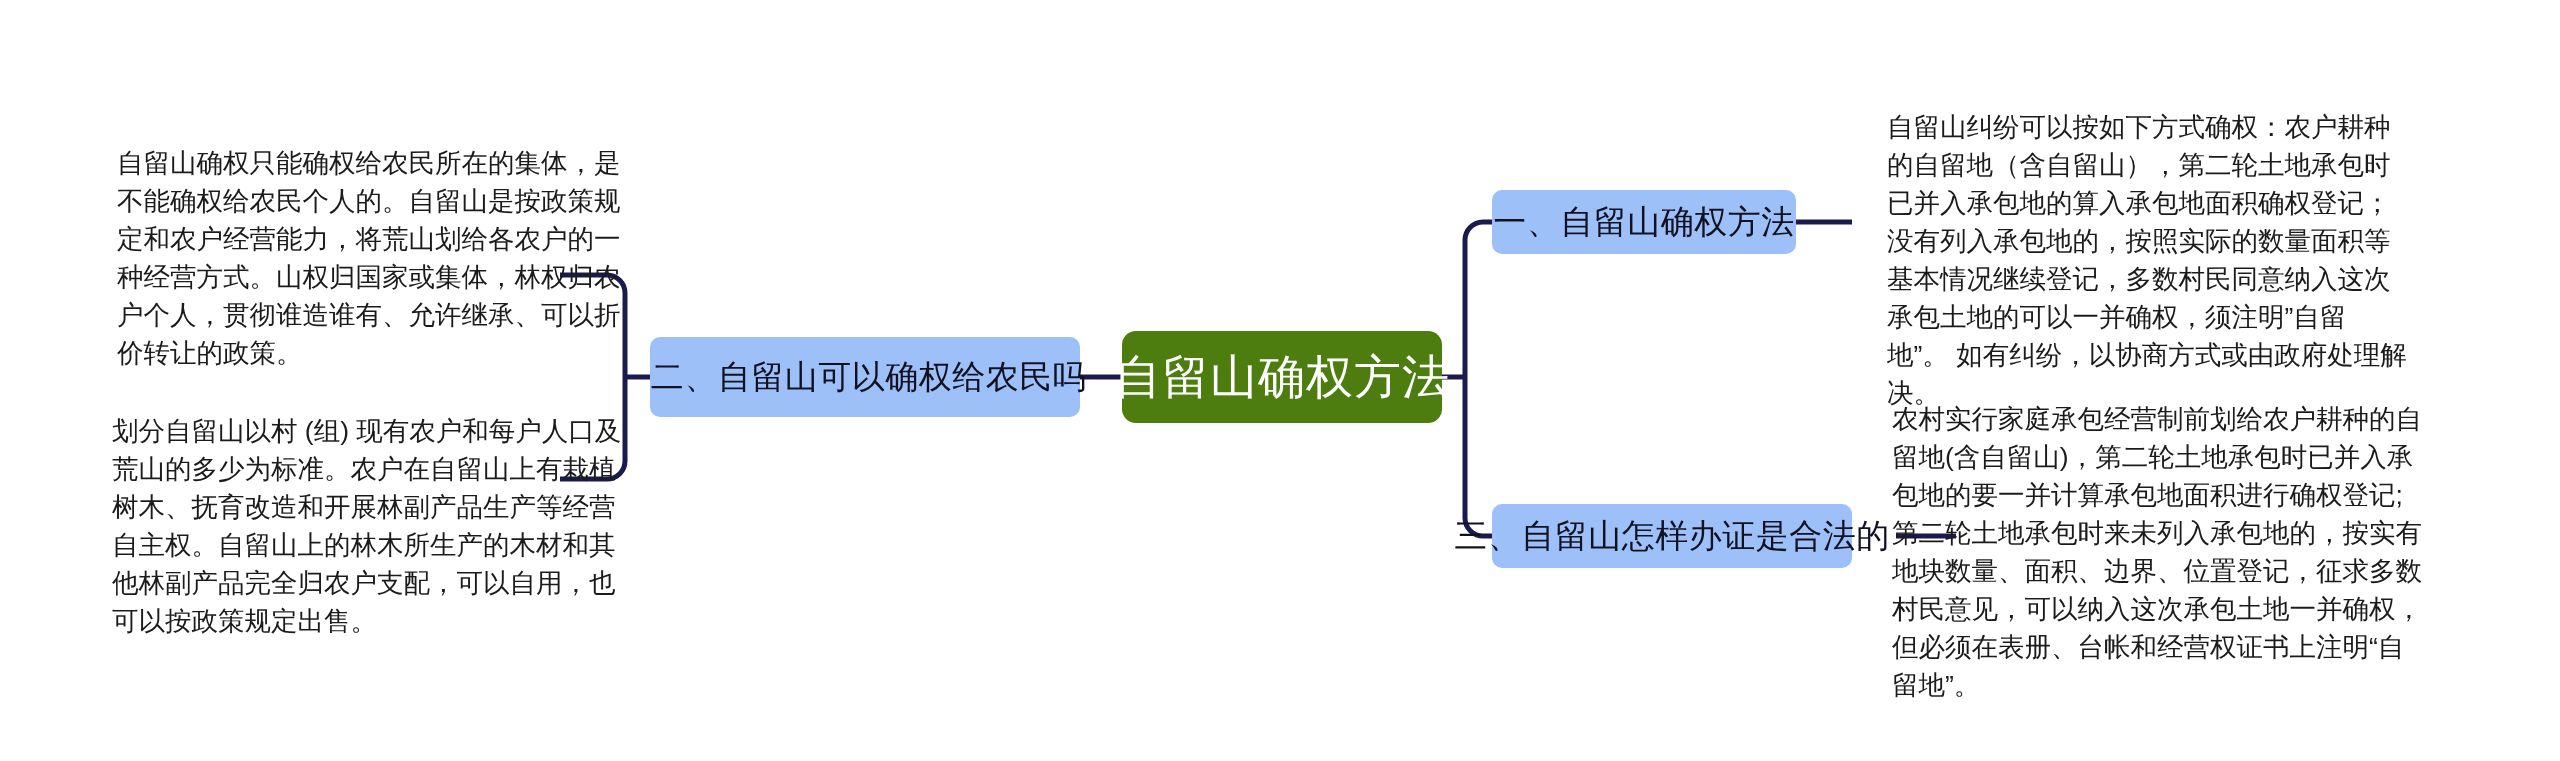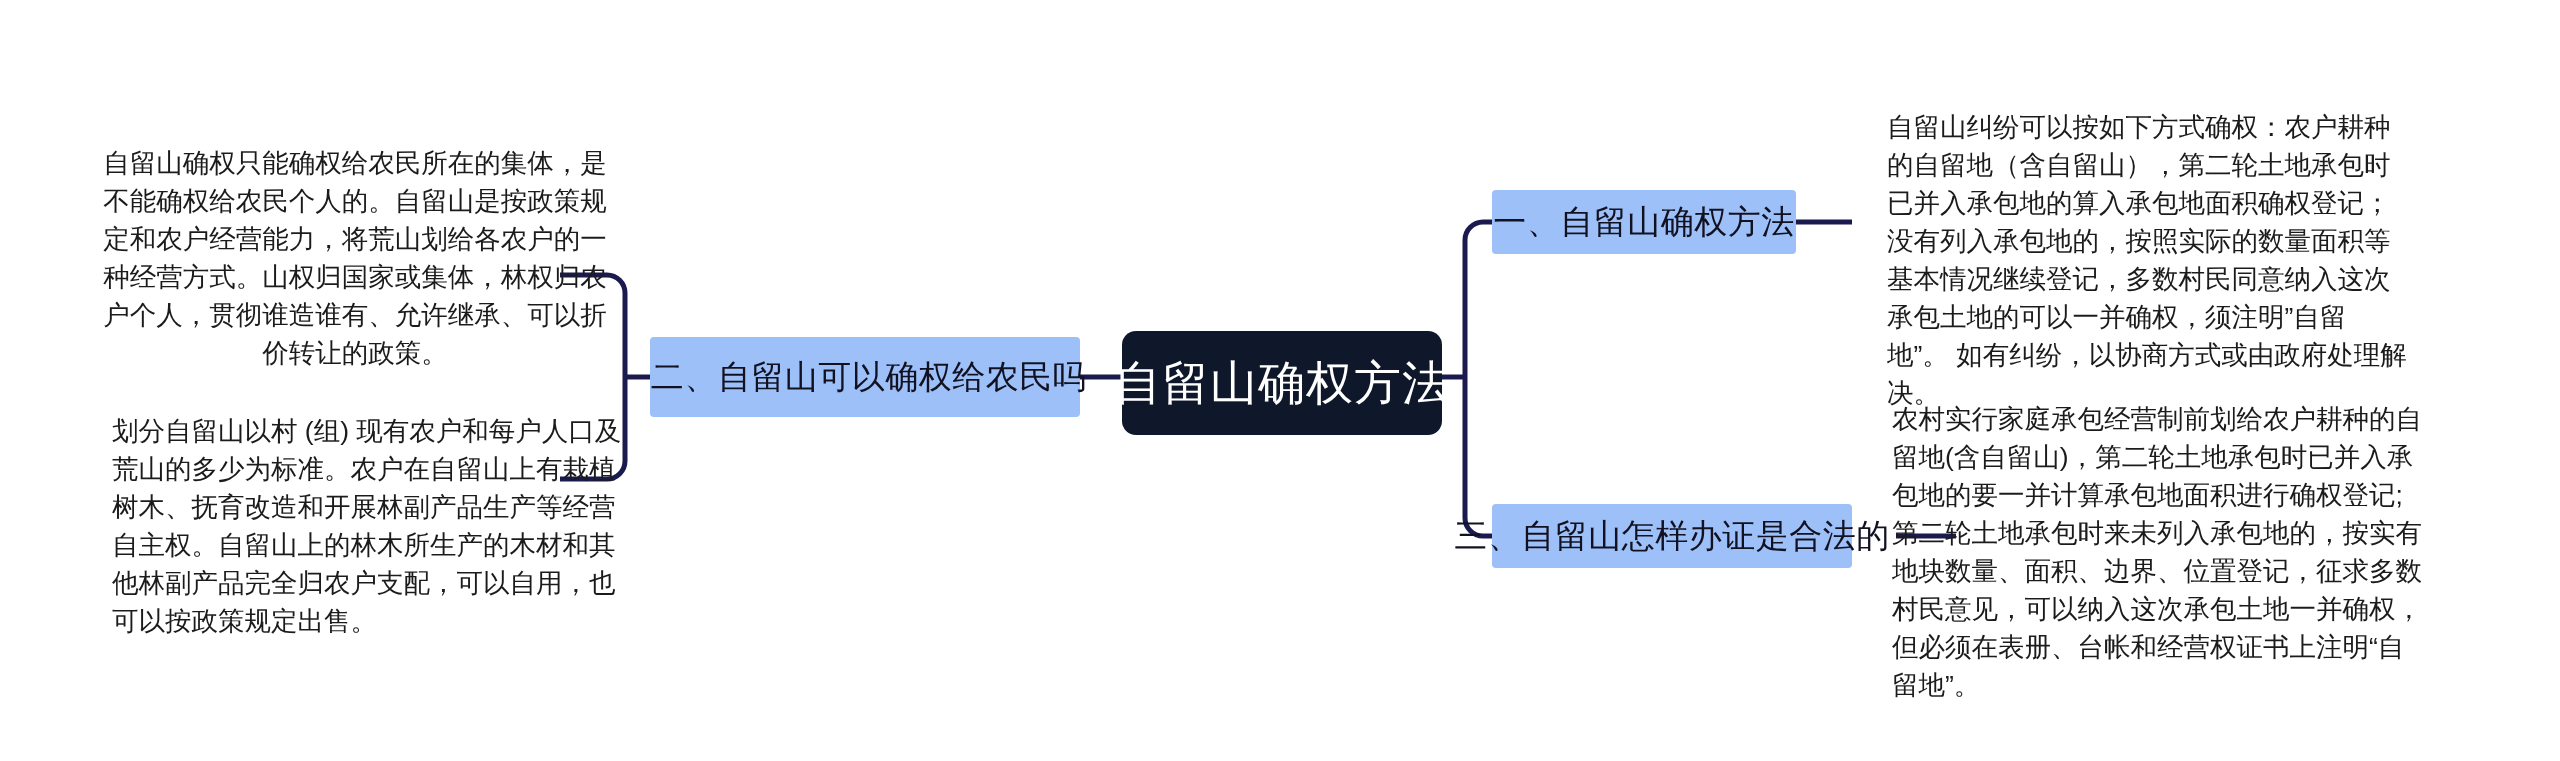--- a/index.html
+++ b/index.html
@@ -27,34 +27,34 @@
   }
   .node {
     position: absolute;
     display: flex;
     align-items: center;
     justify-content: center;
     box-sizing: border-box;
     white-space: nowrap;
   }
   .node-root {
-    background: #0f172a;
+    background: #4d7c0f;
     color: #ffffff;
     border-radius: 14px;
     font-size: 47px;
     letter-spacing: 1px;
     left: 1122px;
     top: 331px;
     width: 320px;
-    height: 104px;
+    height: 92px;
   }
   .node-branch {
     background: #9cc0f7;
     color: #111122;
-    border-radius: 4px;
+    border-radius: 10px;
     font-size: 33px;
     letter-spacing: 0.5px;
   }
   #node-left-1 {
     left: 650px;
     top: 337px;
     width: 430px;
     height: 80px;
     padding-left: 7px;
   }
@@ -73,24 +73,23 @@
   .leaf-text {
     position: absolute;
     color: #1b1b1b;
     font-size: 26.5px;
     line-height: 38px;
     letter-spacing: 0px;
     text-align: left;
     box-sizing: border-box;
   }
   #leaf-left-1 {
-    left: 96px;
+    left: 117px;
     top: 144px;
     width: 518px;
-    text-align: center;
   }
   #leaf-left-2 {
     left: 112px;
     top: 412px;
     width: 518px;
   }
   #leaf-right-1 {
     left: 1858px;
     top: 108px;
     width: 520px;

